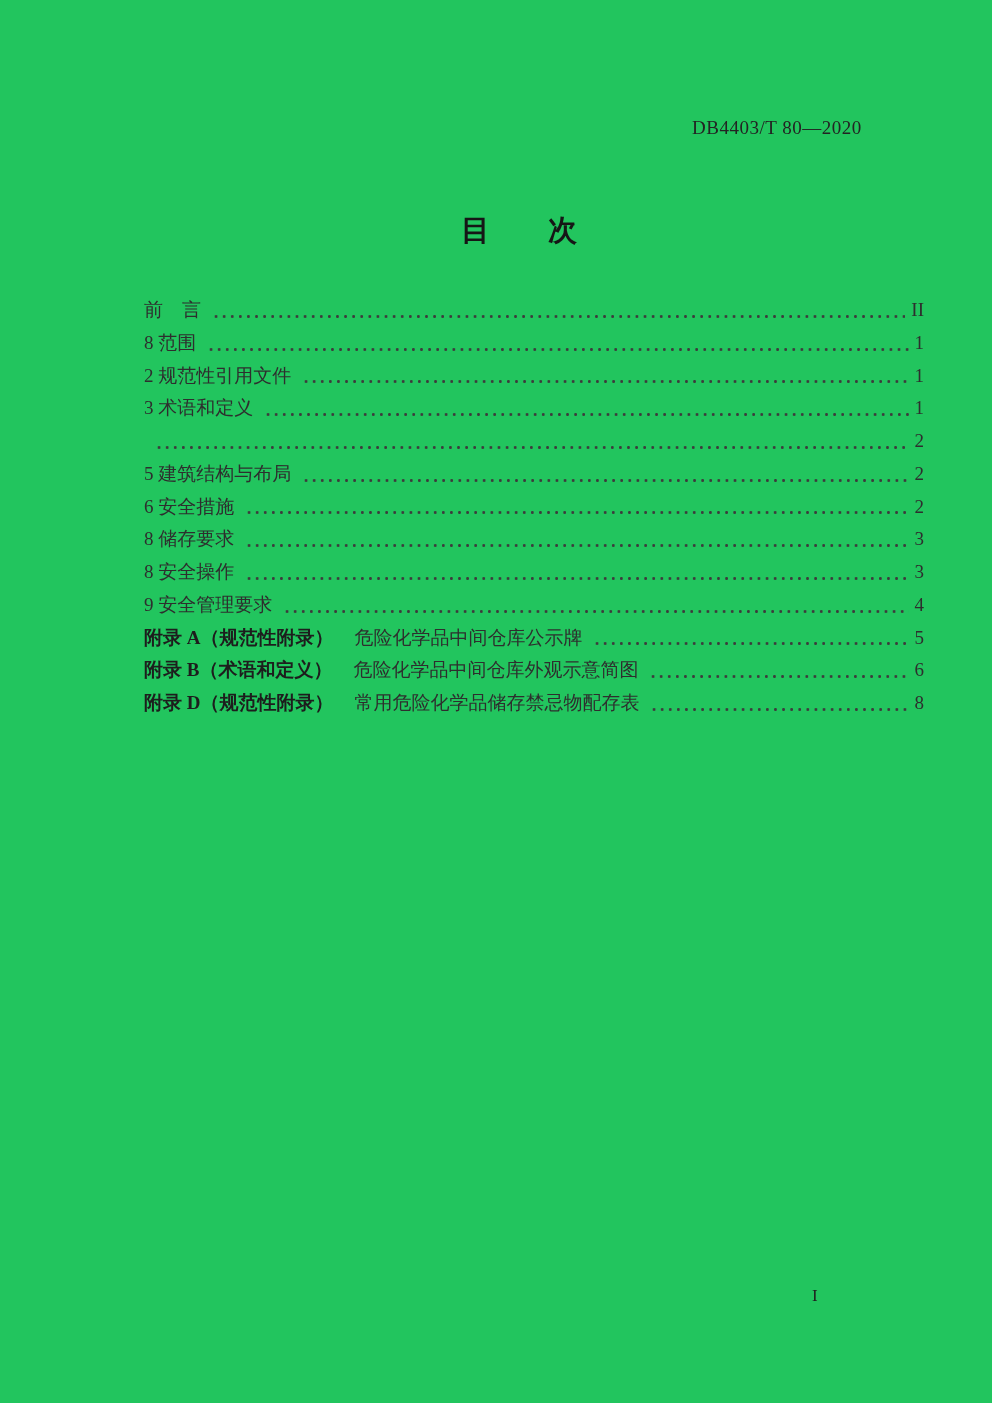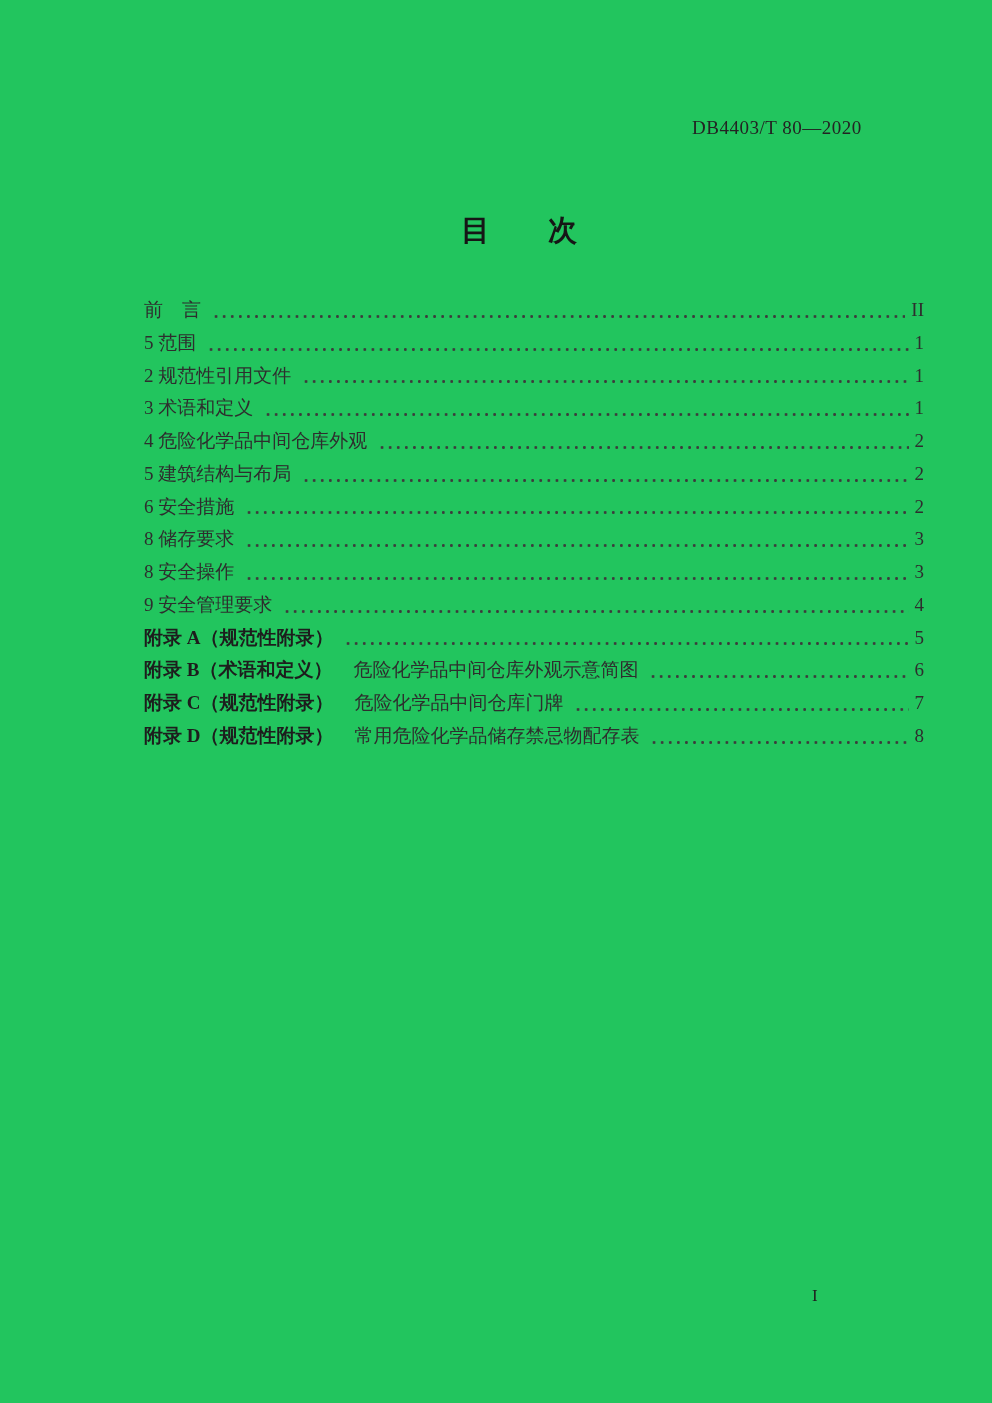--- a/index.html
+++ b/index.html
@@ -78,39 +78,38 @@
   <h1 class="doc-title">目　　次</h1>
 
   <div class="toc">
       <div class="toc-row">
     <span class="toc-label">前　言</span>
 
     <span class="leader"></span>
     <span class="toc-page">II</span>
   </div>
       <div class="toc-row">
-    <span class="toc-label">5 范围</span>
+    <span class="toc-label">8 范围</span>
 
     <span class="leader"></span>
     <span class="toc-page">1</span>
   </div>
       <div class="toc-row">
     <span class="toc-label">2 规范性引用文件</span>
 
     <span class="leader"></span>
     <span class="toc-page">1</span>
   </div>
       <div class="toc-row">
     <span class="toc-label">3 术语和定义</span>
 
     <span class="leader"></span>
     <span class="toc-page">1</span>
   </div>
       <div class="toc-row">
-    <span class="toc-label">4 危险化学品中间仓库外观</span>
 
     <span class="leader"></span>
     <span class="toc-page">2</span>
   </div>
       <div class="toc-row">
     <span class="toc-label">5 建筑结构与布局</span>
 
     <span class="leader"></span>
     <span class="toc-page">2</span>
   </div>
@@ -133,34 +132,29 @@
     <span class="toc-page">3</span>
   </div>
       <div class="toc-row">
     <span class="toc-label">9 安全管理要求</span>
 
     <span class="leader"></span>
     <span class="toc-page">4</span>
   </div>
       <div class="toc-row bold-label">
     <span class="toc-label">附录 A（规范性附录）</span>
+    <span class="toc-subtitle">危险化学品中间仓库公示牌</span>
     <span class="leader"></span>
     <span class="toc-page">5</span>
   </div>
       <div class="toc-row bold-label">
     <span class="toc-label">附录 B（术语和定义）</span>
     <span class="toc-subtitle">危险化学品中间仓库外观示意简图</span>
     <span class="leader"></span>
     <span class="toc-page">6</span>
-  </div>
-      <div class="toc-row bold-label">
-    <span class="toc-label">附录 C（规范性附录）</span>
-    <span class="toc-subtitle">危险化学品中间仓库门牌</span>
-    <span class="leader"></span>
-    <span class="toc-page">7</span>
   </div>
       <div class="toc-row bold-label">
     <span class="toc-label">附录 D（规范性附录）</span>
     <span class="toc-subtitle">常用危险化学品储存禁忌物配存表</span>
     <span class="leader"></span>
     <span class="toc-page">8</span>
   </div>
     </div>
 
   <span class="footer-page">I</span>

